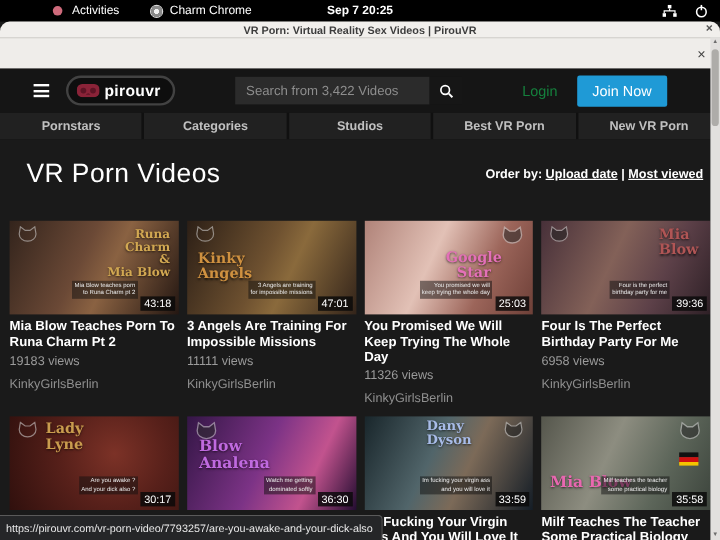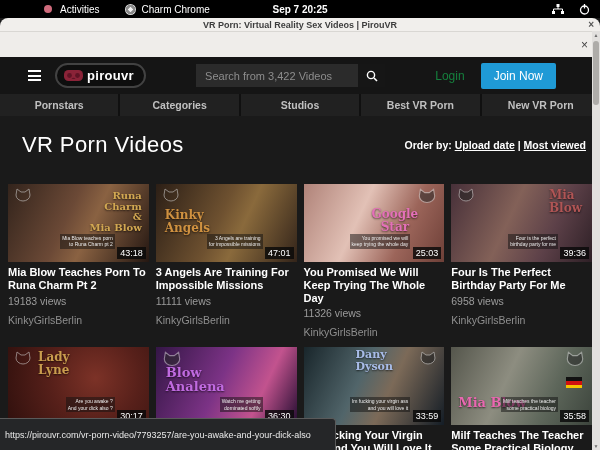--- a/index.html
+++ b/index.html
@@ -105,24 +105,24 @@
   .p1{right:7px;top:7px;text-align:right;font-size:10px;}
   .p2{left:9px;top:25px;font-size:12px;}
   .p3{right:26px;top:24px;text-align:center;font-size:12px;}
   .p4{right:10px;top:5px;text-align:left;font-size:12px;}
   .p5{left:30px;top:4px;font-size:12px;}
   .p6{left:10px;top:19px;font-size:13px;}
   .p7{left:52px;top:2px;font-size:11px;}
   .p8{left:7px;bottom:16px;font-size:13px;}
 
   
-  .status { position:absolute; left:0; bottom:0; height:32px; z-index:40;
+  .status { position:absolute; left:0; bottom:0; height:21px; z-index:40;
     background:#252628; border:1px solid #5a5a5a; border-left:none; border-bottom:none;
     border-top-right-radius:4px; color:#e9e9e9; font-size:9px;
-    display:flex; align-items:center; padding:0 24px 0 5px; white-space:nowrap; }
+    display:flex; align-items:center; padding:0 7px 0 5px; white-space:nowrap; }
 
   
   .scrollbar { position:absolute; right:0; top:31px; bottom:0; width:8px;
     background:#e2e0de; z-index:60; display:flex; flex-direction:column;
     align-items:center; justify-content:space-between; cursor:pointer; }
   .sb-arrow { font-size:5px; color:#6d6d6d; line-height:8px; }
   .sb-thumb { position:absolute; top:10px; left:1px; width:6px; height:64px;
     background:#aeaca9; border-radius:3px; }
 </style>
 </head>

